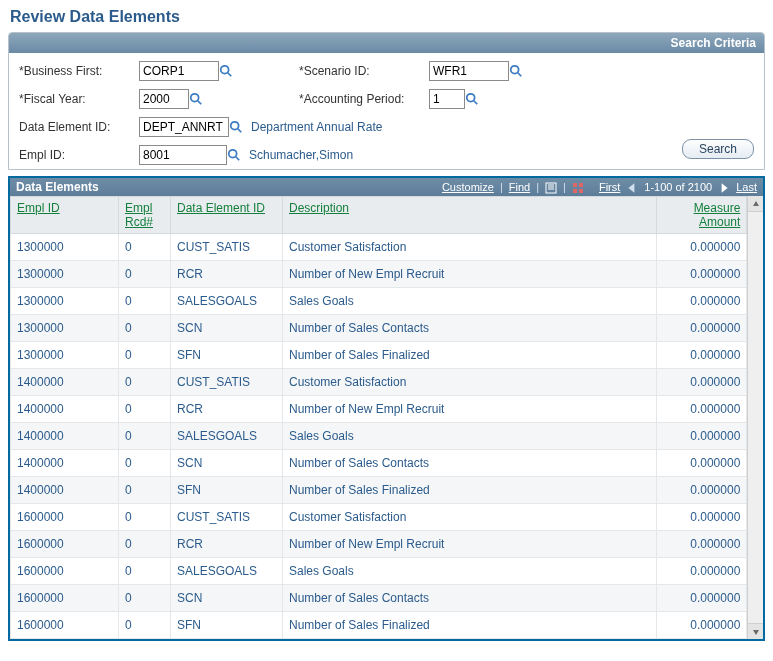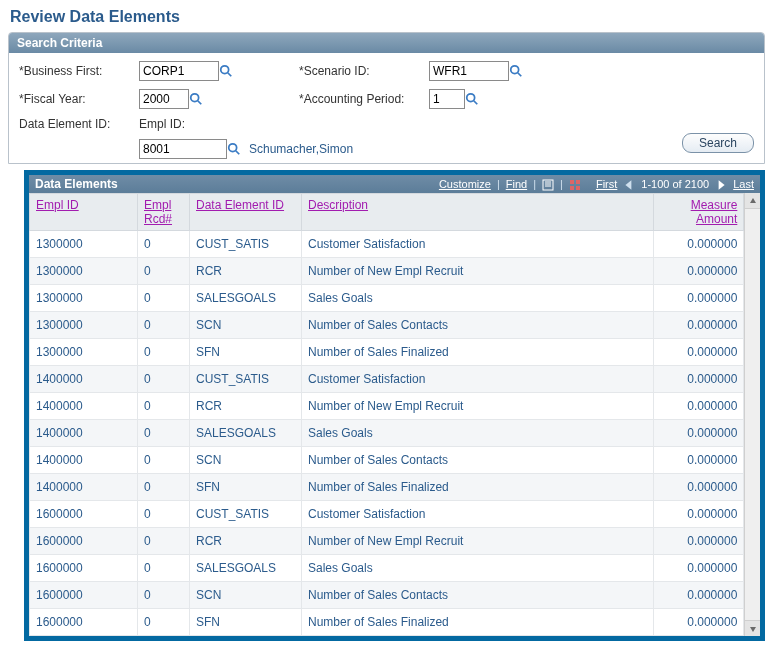--- a/index.html
+++ b/index.html
@@ -23,20 +23,21 @@
     border-radius: 4px 4px 0 0;
     overflow: hidden;
     margin-bottom: 6px;
   }
   .panel-header {
     background: linear-gradient(#8ea7bc, #6a8aa5);
     color: #fff;
     font-weight: bold;
     font-size: 12px;
     padding: 3px 8px;
+    text-align: right;
   }
   .panel-body {
     padding: 8px 10px 10px 10px;
   }
   .criteria-grid {
     display: grid;
     grid-template-columns: 120px 160px 130px 150px 1fr;
     row-gap: 8px;
     align-items: center;
   }
@@ -69,23 +70,22 @@
     background: linear-gradient(#fdfdfd,#e5ecf3);
     border: 1px solid #7b92a8;
     border-radius: 9px;
     padding: 2px 16px;
     font-size: 12px;
     cursor: pointer;
     color: #2b4560;
   }
   
   .grid-wrap {
-    border:5px solid #0369a1;
+    border:2px solid #0369a1;
     position: relative;
-    margin-left: 16px;
   }
   .grid-header-bar {
     background: linear-gradient(#6f8ca6,#5c7d99);
     color:#fff;
     display:flex;
     align-items:center;
     justify-content: space-between;
     padding: 2px 6px;
     font-size:12px;
   }
@@ -97,21 +97,21 @@
   .scroll-region {
     display:flex;
   }
   .grid-table {
     border-collapse: collapse;
     width: 100%;
     table-layout: fixed;
   }
   .grid-table th {
     background:#e8ecef;
-    color:#a21caf;
+    color:#15803d;
     text-align:left;
     font-weight:normal;
     text-decoration: underline;
     font-size:12px;
     padding:4px 6px;
     border:1px solid #d4d9de;
     cursor:pointer;
     vertical-align: top;
     height:34px;
   }
@@ -192,20 +192,30 @@
         <span class="magnify">
           <svg viewBox="0 0 16 16">
               <circle cx="6.5" cy="6.5" r="4.5" fill="none" stroke="#3b7cc4" stroke-width="2"></circle>
               <line x1="10" y1="10" x2="14" y2="14" stroke="#3b7cc4" stroke-width="2"></line>
             </svg>
         </span>
       </div>
       <div></div>
 
       <div class="label">Data Element ID:</div>
+      <div class="field" style="grid-column:2 / span 4;">
+        <input type="text" style="width: 90px;" value="DEPT_ANNRT">
+        <span class="magnify">
+          <svg viewBox="0 0 16 16">
+              <circle cx="6.5" cy="6.5" r="4.5" fill="none" stroke="#3b7cc4" stroke-width="2"></circle>
+              <line x1="10" y1="10" x2="14" y2="14" stroke="#3b7cc4" stroke-width="2"></line>
+            </svg>
+        </span>
+        <span class="desc-text">Department Annual Rate</span>
+      </div>
 
       <div class="label">Empl ID:</div>
       <div class="field" style="grid-column:2 / span 4;">
         <input type="text" style="width: 88px;" value="8001">
         <span class="magnify">
           <svg viewBox="0 0 16 16">
               <circle cx="6.5" cy="6.5" r="4.5" fill="none" stroke="#3b7cc4" stroke-width="2"></circle>
               <line x1="10" y1="10" x2="14" y2="14" stroke="#3b7cc4" stroke-width="2"></line>
             </svg>
         </span>

